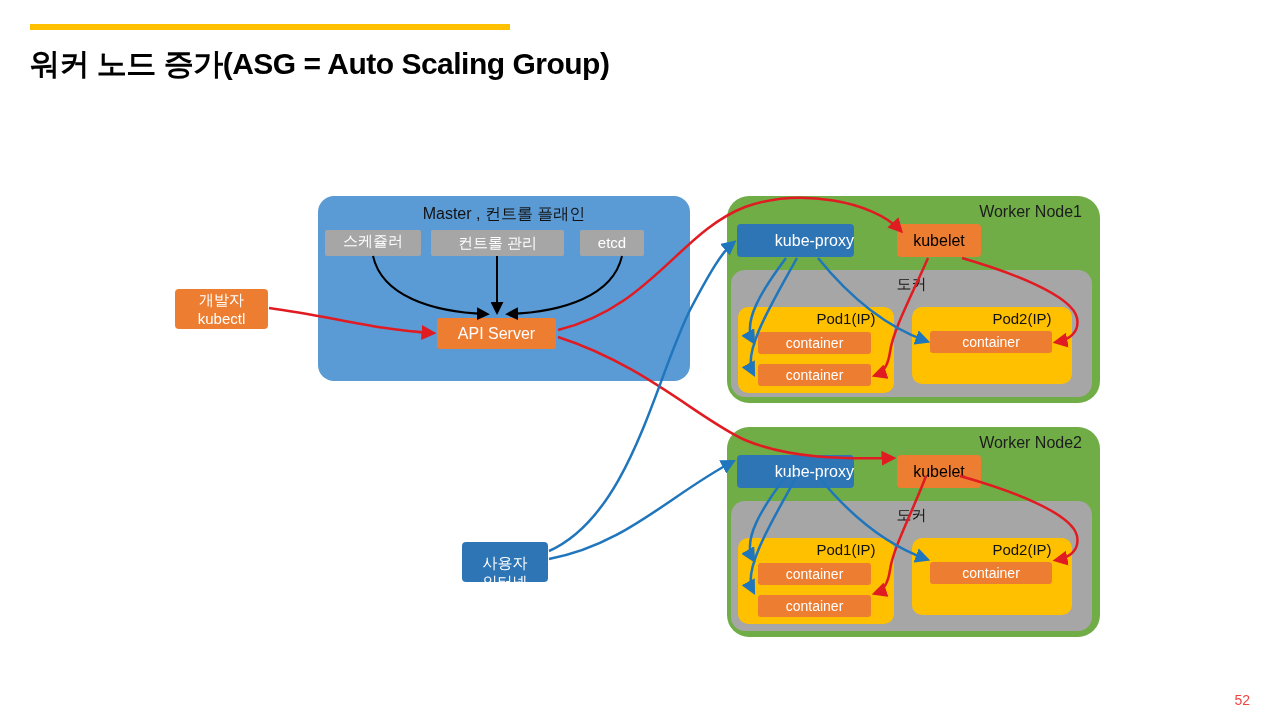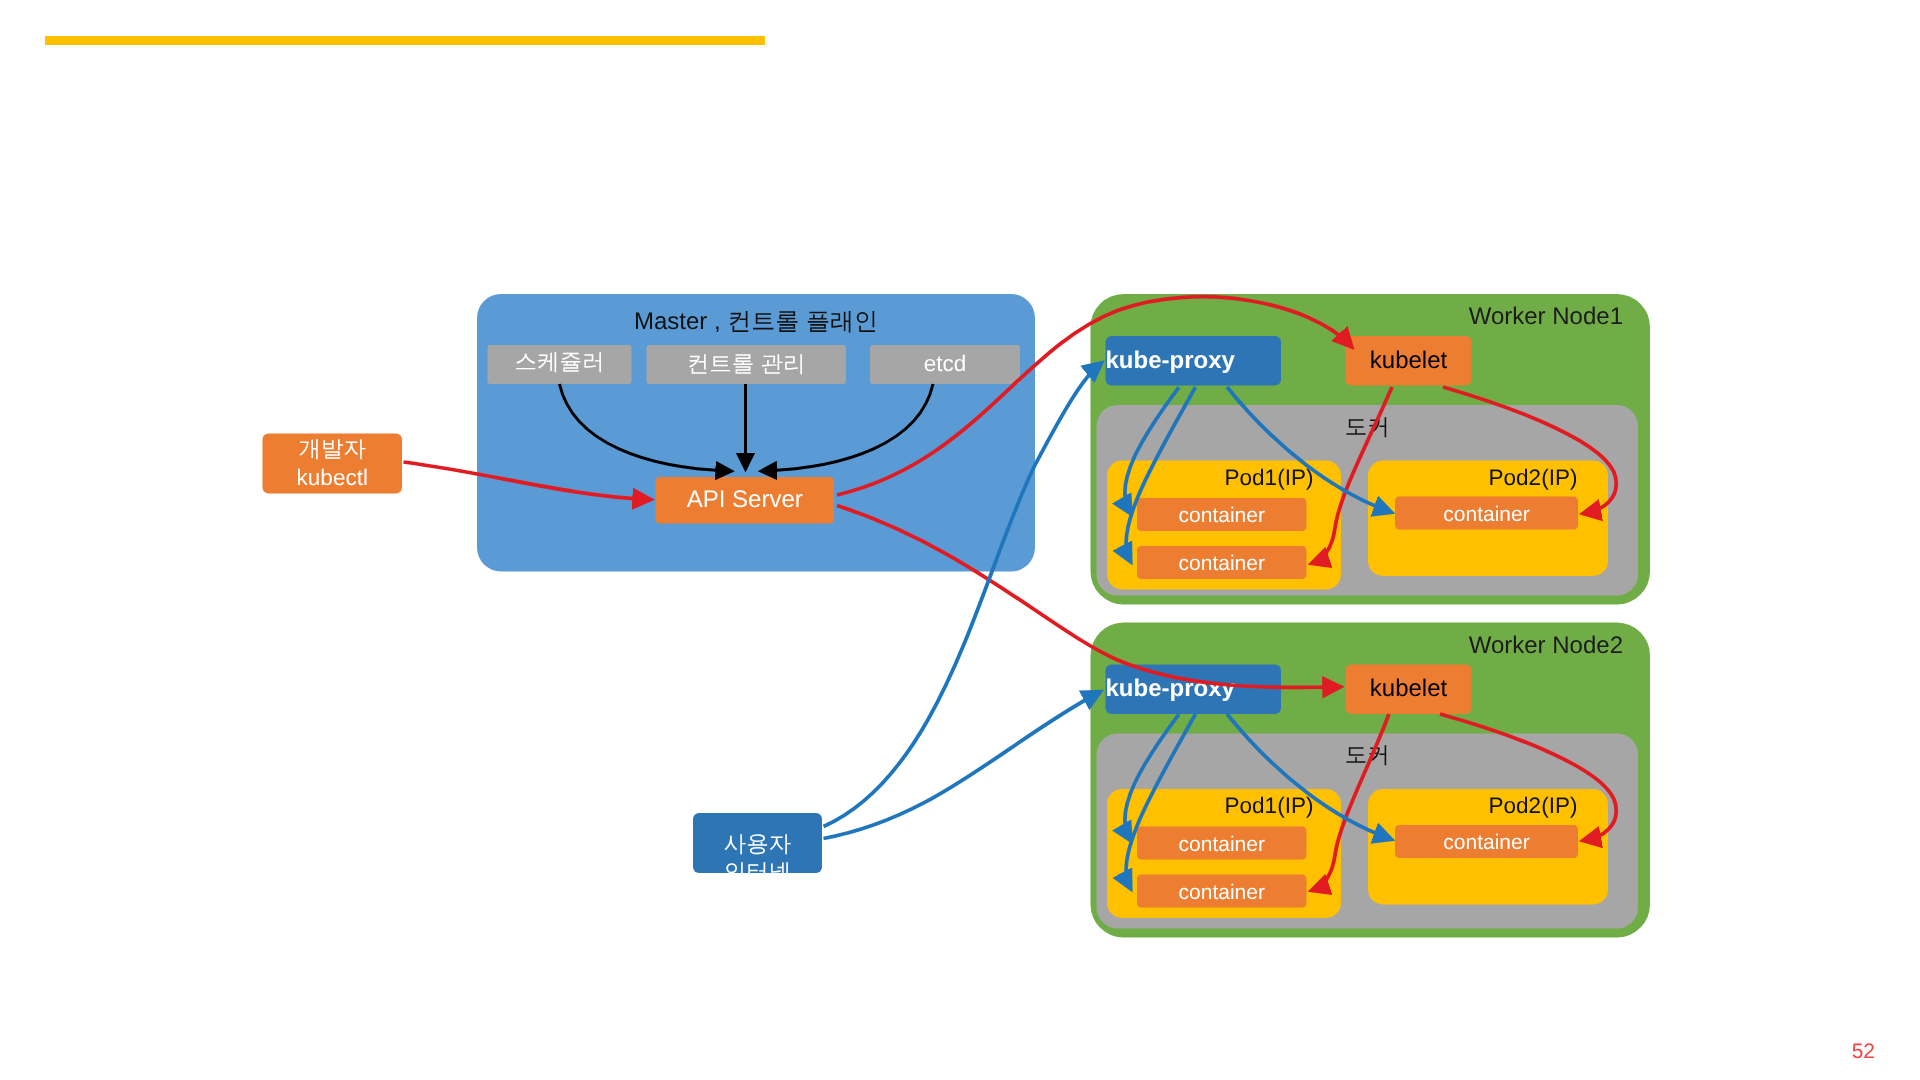--- a/index.html
+++ b/index.html
@@ -9,33 +9,33 @@
 
   .title-accent { position:absolute; left:30px; top:24px; width:480px; height:6px; background:#ffc000; }
   .title { position:absolute; left:30px; top:44px; font-size:30px; font-weight:bold; color:#000; letter-spacing:-0.5px; white-space:nowrap; }
 
   
   .master-box { position:absolute; left:318px; top:196px; width:372px; height:185px; background:#5b9bd5; border-radius:16px; }
   .master-label { position:absolute; top:8px; left:0; width:100%; text-align:center; font-size:16px; color:#111; }
   .gray-chip { position:absolute; background:#a6a6a6; color:#fff; font-size:15px; text-align:center; height:26px; line-height:26px; border-radius:2px; }
   .chip-scheduler { left:7px;  top:34px; width:96px;font-family:Liberation Mono, monospace; }
   .chip-controller{ left:113px; top:34px; width:133px; }
-  .chip-etcd      { left:262px; top:34px; width:100px; }
+  .chip-etcd      { left:262px; top:34px; width:64px; }
   .api-server { position:absolute; left:119px; top:122px; width:119px; height:31px; background:#ed7d31; color:#fff; border-radius:3px; font-size:16px; text-align:center; line-height:31px; }
 
   
   .dev-box { position:absolute; left:175px; top:289px; width:93px; height:40px; background:#ed7d31; color:#fff; border-radius:4px; font-size:15px; line-height:19px; text-align:center; padding-top:1px; }
   .user-box { position:absolute; left:462px; top:542px; width:86px; height:40px; background:#2e75b6; color:#fff; border-radius:4px; font-size:15px; line-height:19px; text-align:center; padding-top:11px; }
 
   
   .worker-node { position:absolute; left:727px; width:373px; background:#70ad47; border-radius:22px; }
   .wn1 { top:196px; height:207px; }
-  .wn2 { top:415px; height:210px;padding-left:44px; }
+  .wn2 { top:427px; height:210px;padding-left:44px; }
   .wn-label { position:absolute; top:7px; right:18px; font-size:16px; color:#1c1c1c; }
-  .kube-proxy { position:absolute; left:10px; top:28px; width:117px; height:33px; background:#2e75b6; color:#fff; font-size:16px; text-align:left; line-height:33px; border-radius:4px;font-weight:bold; }
+  .kube-proxy { position:absolute; left:10px; top:28px; width:117px; height:33px; background:#2e75b6; color:#fff; font-size:16px; text-align:right; line-height:33px; border-radius:4px; }
   .kubelet { position:absolute; left:170px; top:28px; width:84px; height:33px; background:#ed7d31; color:#000000; font-size:16px; text-align:center; line-height:33px; border-radius:4px; }
   .docker-box { position:absolute; left:4px; top:74px; width:361px; height:127px; background:#a6a6a6; border-radius:14px; }
   .wn2 .docker-box { height:130px; }
   .docker-label { position:absolute; top:5px; left:0; width:100%; text-align:center; font-size:15px; color:#111; }
   .pod { position:absolute; background:#ffc000; border-radius:10px; }
   .pod1 { left:7px;  top:37px; width:156px; height:86px; }
   .pod2 { left:181px; top:37px; width:160px; height:77px; }
   .pod-label { width:100%; text-align:center; font-size:15px; color:#111; padding-top:3px;margin-left:30px; }
   .container-bar { position:absolute; background:#ed7d31; color:#fff; font-size:14px; text-align:center; height:22px; line-height:22px; border-radius:3px; }
   .pod1 .c1 { left:20px; top:25px; width:113px; }
@@ -45,20 +45,21 @@
   .arrows { position:absolute; left:0; top:0; width:1280px; height:720px; pointer-events:none; }
 
   .page-number { position:absolute; right:30px; bottom:12px; font-size:14px; color:#ef4444; }
 </style>
 </head>
 <body>
 
 <div class="slide">
 
   <div class="title-accent"></div>
+  <h1 class="title">워커 노드 증가(ASG = Auto Scaling Group)</h1>
 
   <div class="master-box">
     <div class="master-label">Master , 컨트롤 플래인</div>
     <div class="gray-chip chip-scheduler">스케쥴러</div>
     <div class="gray-chip chip-controller">컨트롤 관리</div>
     <div class="gray-chip chip-etcd">etcd</div>
     <div class="api-server">API Server</div>
   </div>
 
   <div class="dev-box">

